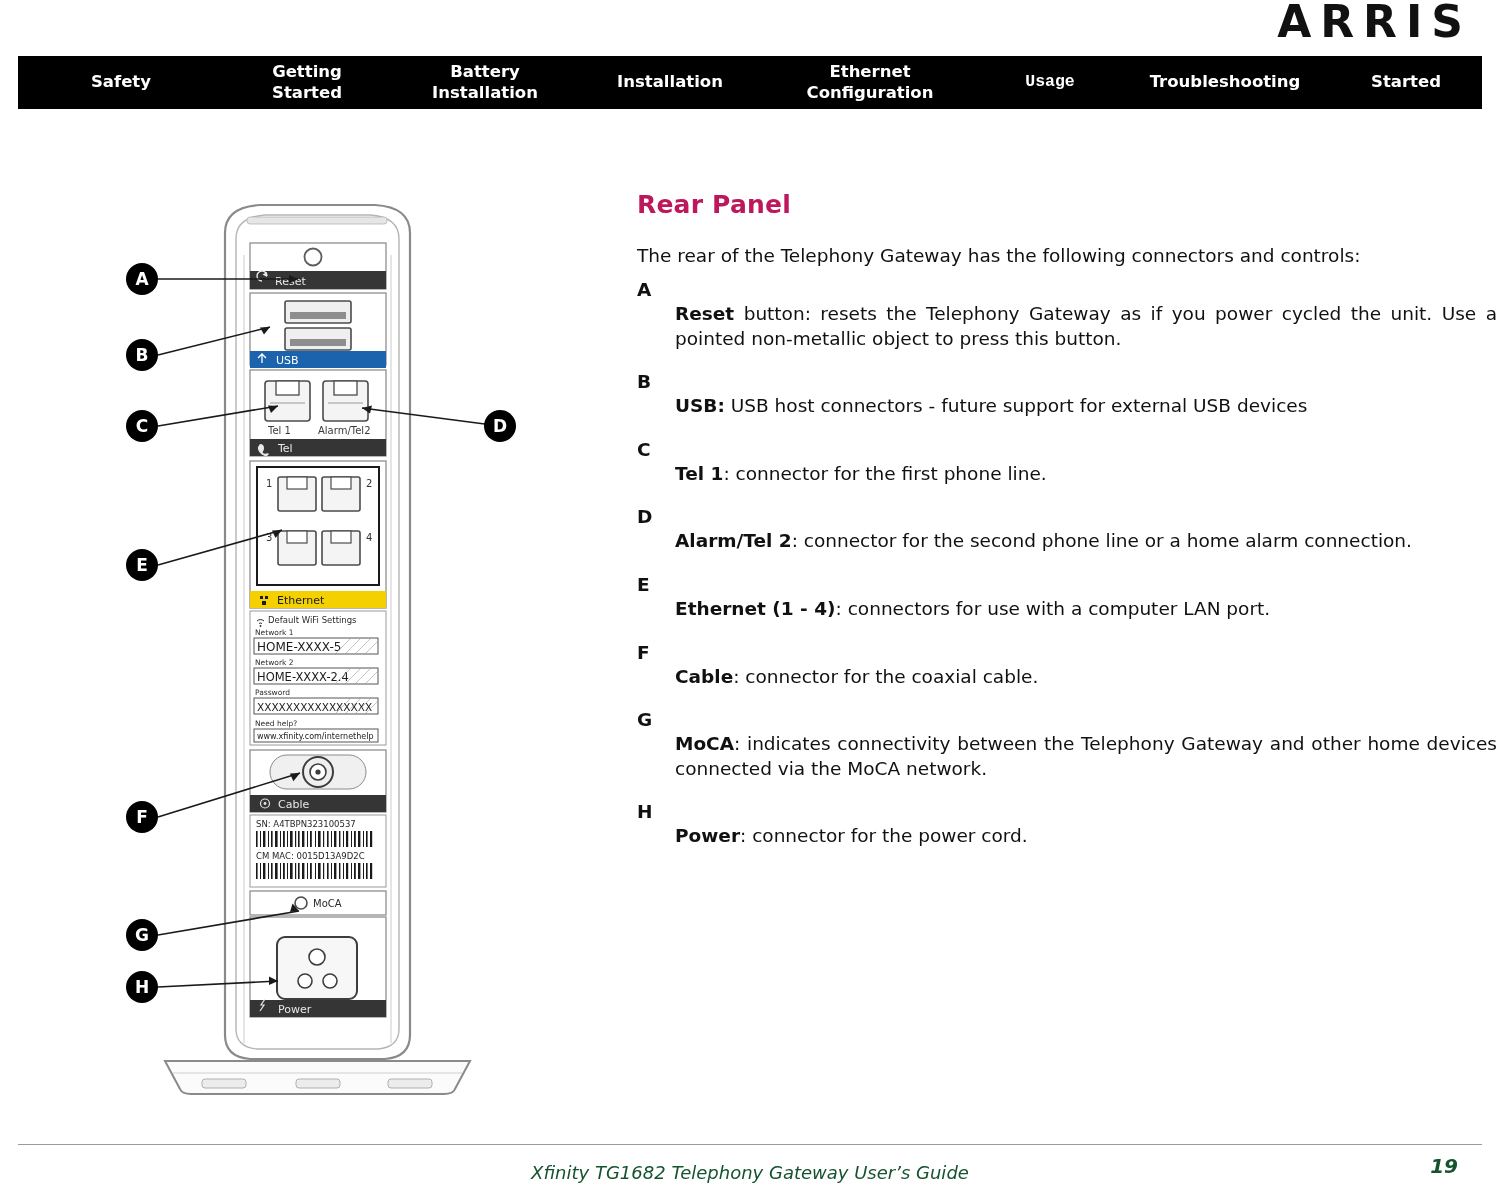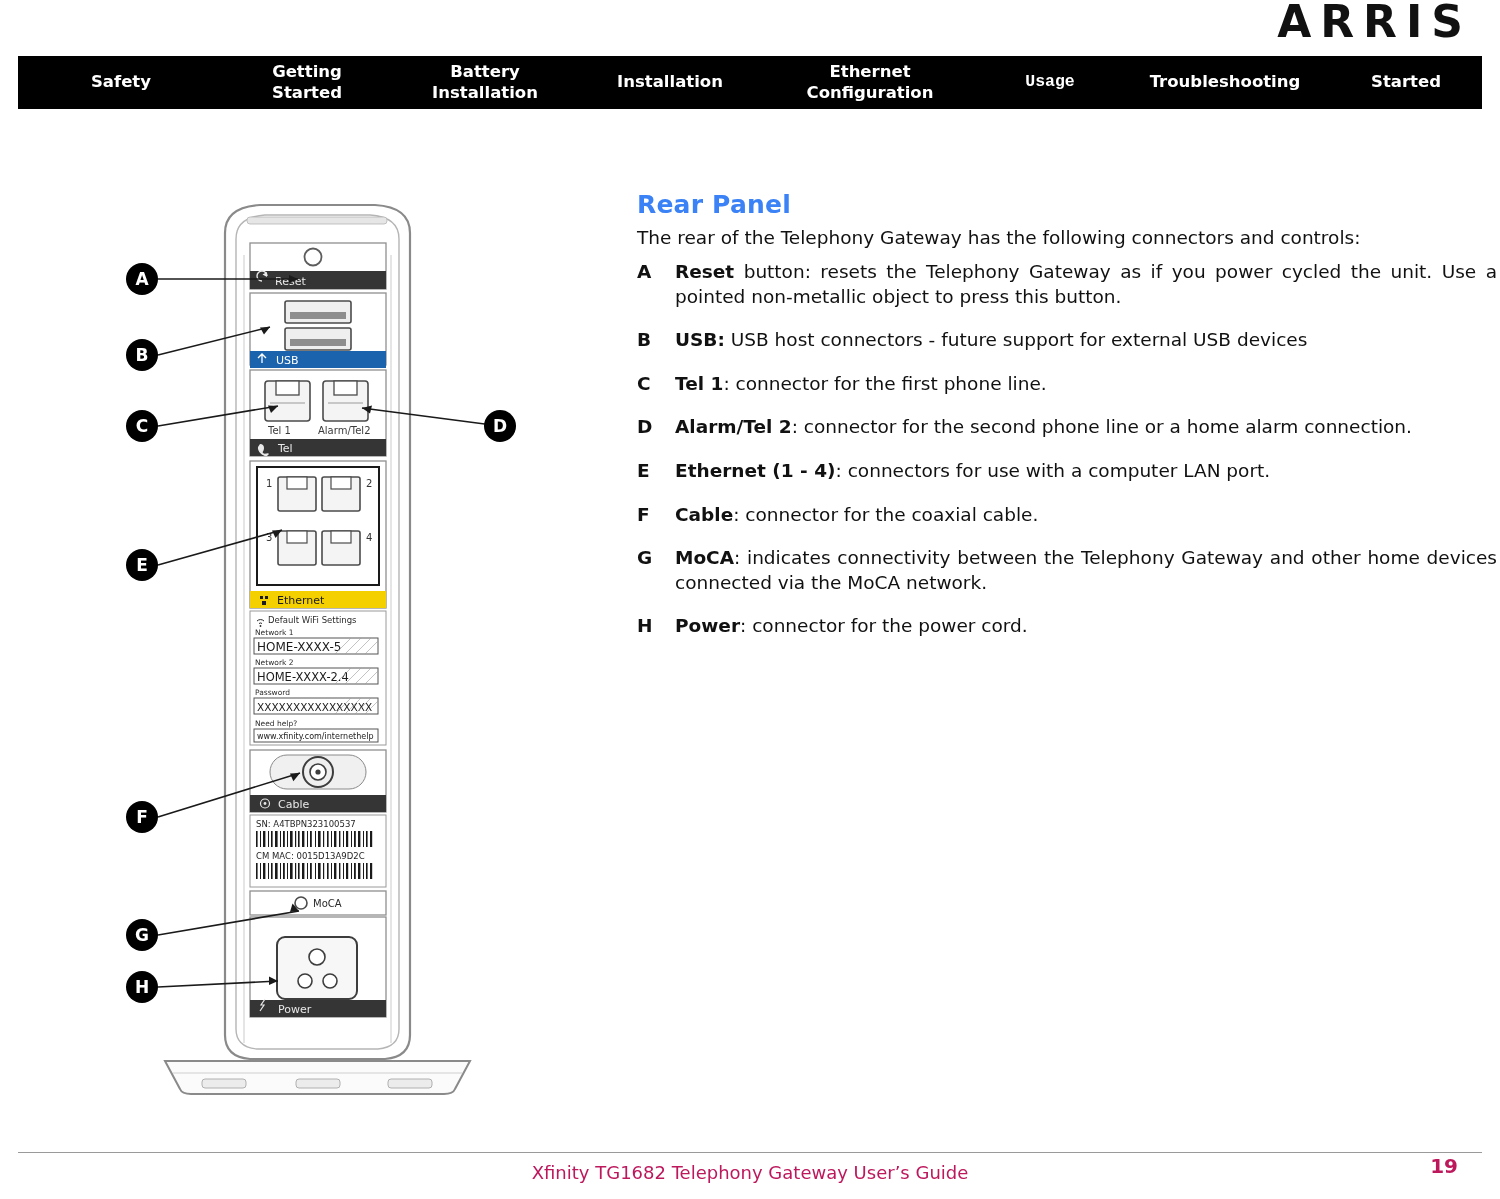--- a/index.html
+++ b/index.html
@@ -58,22 +58,22 @@
   
   .content {
     position: absolute;
     left: 637px;
     top: 190px;
     width: 860px;
   }
   h1.section-title {
     font-size: 25px;
     font-weight: bold;
-    margin: 0 0 8px 0;
-    color: #3b82f6;
+    margin: 0 0 26px 0;
+    color: #be185d;
     letter-spacing: 0.2px;
   }
   p.intro {
     font-size: 18.5px;
     margin: 0 0 12px 0;
     color: #111;
   }
   .list { margin: 0; }
   .list-row {
     display: flex;
@@ -82,20 +82,21 @@
     color: #111;
     line-height: 1.33;
   }
   .list-key {
     flex: 0 0 38px;
     font-weight: bold;
   }
   .list-text {
     flex: 1 1 auto;
     text-align: justify;
+    margin-top: 24px;
   }
   .list-text b { font-weight: bold; }
 
   
   .figure {
     position: absolute;
     left: 110px;
     top: 195px;
     width: 470px;
     height: 905px;
@@ -118,26 +119,27 @@
     font-family: "DejaVu Sans", sans-serif;
   }
 
   
   .footer {
     position: absolute;
     left: 18px;
     bottom: 16px;
     width: 1464px;
     border-top: 1px solid #9a9a9a;
-    padding-top: 9px;
+    padding-top: 17px;
     display: flex;
     align-items: baseline;
     justify-content: center;
     font-size: 18px;
-    color: #be185d;
+    color: #14532d;
+    font-style: italic;
   }
   .footer-title { }
   .footer-page {
     position: absolute;
     right: 24px;
     bottom: 5px;
     font-size: 20px;
     font-weight: bold;
   }
 </style>

